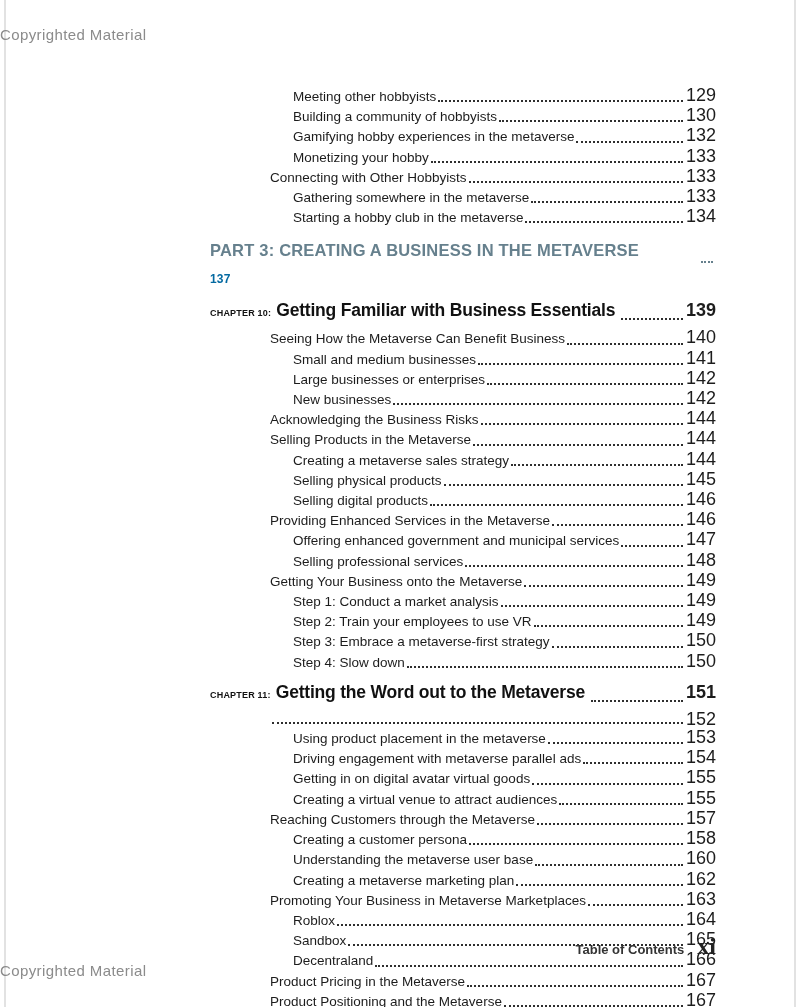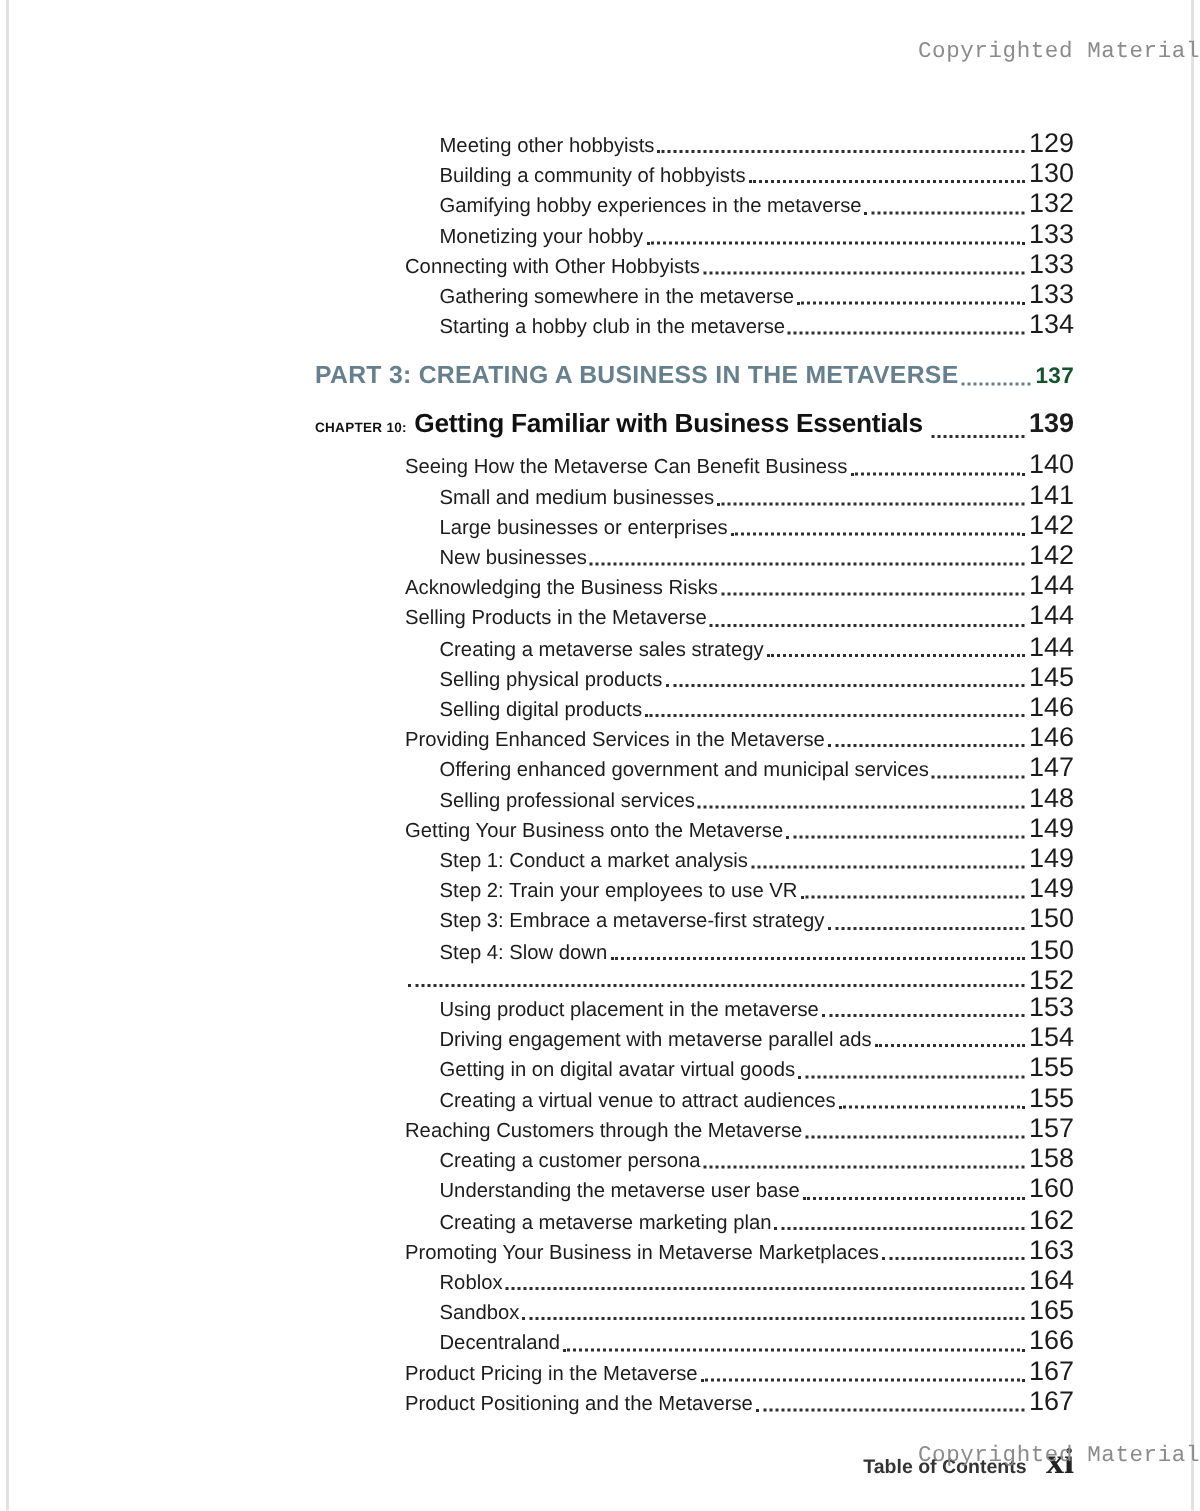--- a/index.html
+++ b/index.html
@@ -11,25 +11,24 @@
     font-family: "Liberation Sans", sans-serif;
     color: #1c1c1c;
   }
   .page { position: absolute; inset: 0; background: #ffffff; }
   .edge { position: absolute; top: 0; bottom: 0; width: 2px; background: #e2e2e2; }
   .edge-left  { left: 4px; }
   .edge-right { right: 4px; }
 
   .copyright {
     position: absolute; left: 0; width: 100%;
-    text-align: right;
+    text-align: left;
     color: #8b8b8b;
     font-size: 15px;
     letter-spacing: 0.4px;
-    font-family: Liberation Mono, monospace;
   }
   .copyright.top    { top: 26px; }
   .copyright.bottom { top: 962px; }
 
   .toc {
     position: absolute;
     top: 86px; left: 210px; width: 506px;
   }
   .toc-row {
     display: flex;
@@ -51,23 +50,24 @@
   }
   .entry-page { font-size: 18px; color: #1c1c1c; }
 
   .part-row {
     margin: 12px 0 4px 0;
     font-size: 16.5px;
     font-weight: bold;
     color: #66808d;
     line-height: 22px;
     letter-spacing: 0.2px;
+    flex-direction: column;
   }
   .part-row .leader { border-color: #66808d; margin-bottom: 5px; }
-  .part-row .entry-page { font-size: 15px; font-weight: bold; color: #14532d; }
+  .part-row .entry-page { font-size: 12px; font-weight: bold; color: #0369a1; }
 
   .chapter-row {
     margin: 8px 0 3px 0;
     line-height: 24px;
   }
   .chapter-label {
     font-size: 9px;
     font-weight: bold;
     color: #111111;
     letter-spacing: 0.2px;
@@ -82,21 +82,20 @@
   .chapter-row .leader { margin-left: 6px; margin-bottom: 5px; }
   .chapter-row .entry-page { font-weight: bold; }
 
   .footer {
     position: absolute;
     top: 933px; left: 210px; width: 506px;
     display: flex;
     justify-content: flex-end;
     align-items: baseline;
     gap: 13px;
-    margin-top: 29px;
   }
   .footer-label { font-weight: bold; font-size: 13px; color: #333333; }
   .footer-page {
     font-family: "Liberation Serif", serif;
     font-size: 24px;
     font-weight: bold;
     color: #222222;
   }
 </style>
 </head>
@@ -233,20 +232,26 @@
       <div class="toc-row lvl2">
         <span class="entry-title">Step 3: Embrace a metaverse-first strategy</span>
         <span class="leader"></span>
         <span class="entry-page">150</span>
       </div>
       <div class="toc-row lvl2">
         <span class="entry-title">Step 4: Slow down</span>
         <span class="leader"></span>
         <span class="entry-page">150</span>
       </div>
+      <div class="toc-row chapter-row">
+        <span class="chapter-label">CHAPTER 11:</span>
+        <span class="chapter-title">Getting the Word out to the Metaverse</span>
+        <span class="leader"></span>
+        <span class="entry-page">151</span>
+      </div>
       <div class="toc-row lvl1">
         <span class="leader"></span>
         <span class="entry-page">152</span>
       </div>
       <div class="toc-row lvl2">
         <span class="entry-title">Using product placement in the metaverse</span>
         <span class="leader"></span>
         <span class="entry-page">153</span>
       </div>
       <div class="toc-row lvl2">

